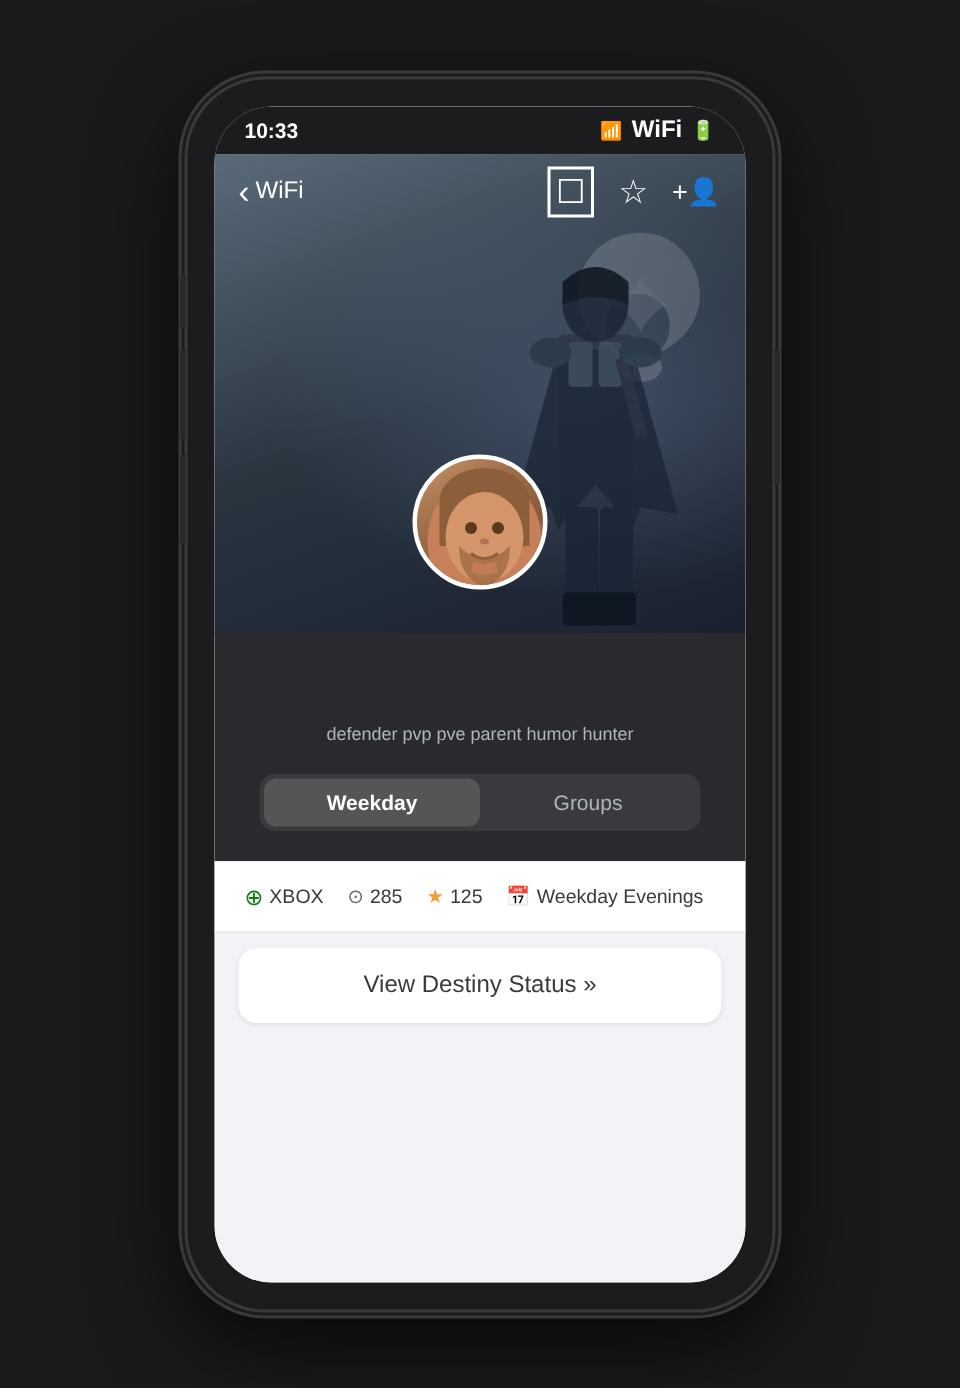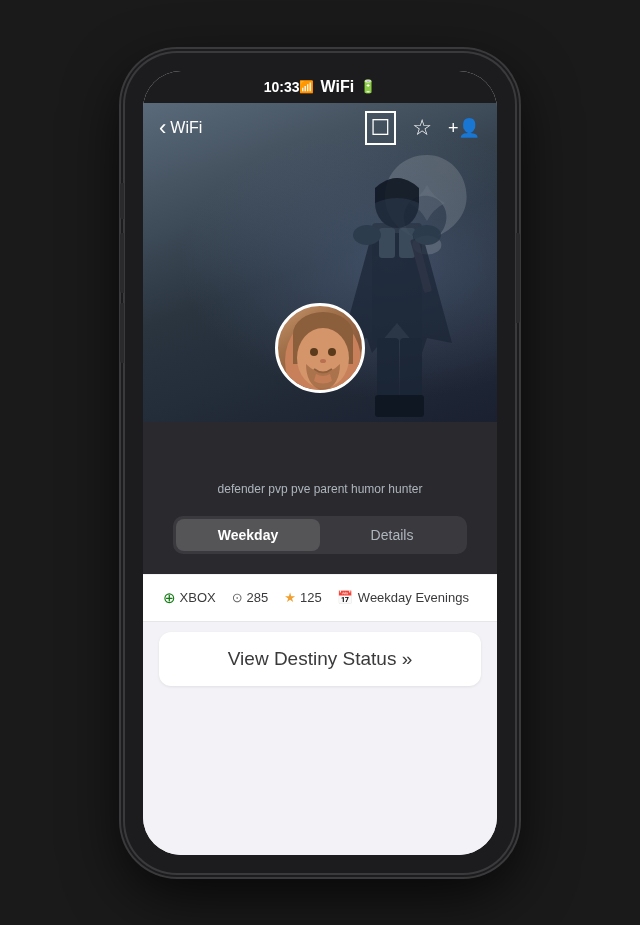--- a/index.html
+++ b/index.html
@@ -82,21 +82,21 @@
       overflow: hidden;
       background: #f2f2f7;
     }
 
     
     .status-bar {
       background: #1c1c1e;
       height: 32px;
       display: flex;
       align-items: center;
-      justify-content: center;
+      justify-content: space-between;
       padding: 0 20px;
       color: white;
       font-size: 14px;
       font-weight: 600;
     }
     .status-right {
       display: flex;
       align-items: center;
       gap: 6px;
     }
@@ -267,21 +267,21 @@
       box-shadow: 0 1px 3px rgba(0,0,0,0.08);
     }
 
     
     .action-btn {
       background: white;
       margin: 10px 16px;
       border-radius: 12px;
       padding: 16px;
       text-align: center;
-      font-size: 19px;
+      font-size: 16px;
       color: #3a3a3c;
       cursor: pointer;
       box-shadow: 0 1px 3px rgba(0,0,0,0.08);
       border: none;
       width: calc(100% - 32px);
       display: block;
     }
 
     
     .screen-layout {
@@ -391,21 +391,21 @@
               </svg>
             </div>
           </div>
         </div>
 
         <div class="profile-info">
           <p class="tagline">defender pvp pve parent humor hunter</p>
 
           <div class="tab-bar">
             <div class="tab active">Weekday</div>
-            <div class="tab">Details</div>
+            <div class="tab">Groups</div>
           </div>
         </div>
 
         <div class="scrollable-content">
 
           <div class="stats-bar">
             <div class="stat-item">
               <span class="xbox-icon">⊕</span>
               <span>XBOX</span>
             </div>

